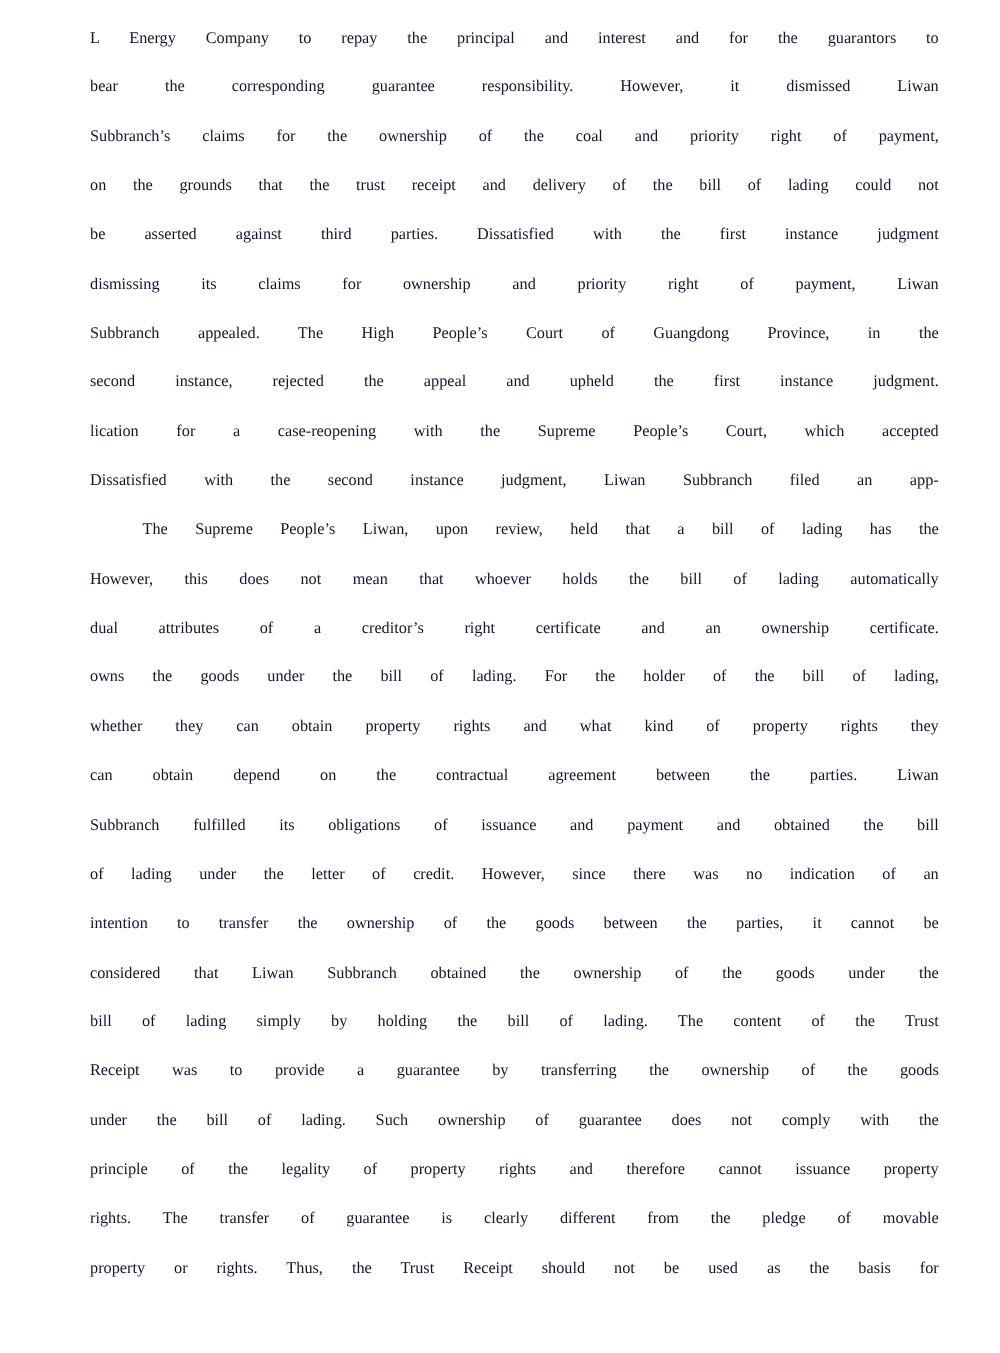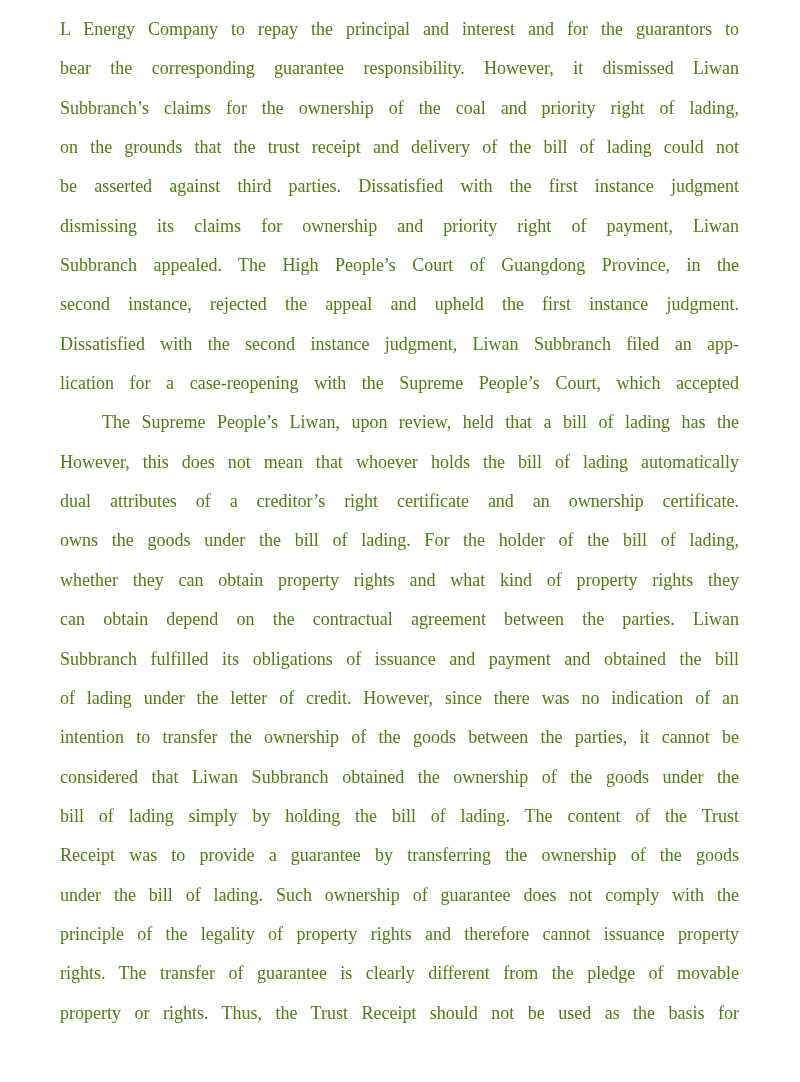--- a/index.html
+++ b/index.html
@@ -8,26 +8,26 @@
       background: #ffffff;
     }
     body {
       width: 800px;
       height: 1082px;
       overflow: hidden;
       position: relative;
     }
     .page {
       position: absolute;
-      left: 60px;
+      left: 72px;
       top: 10px;
       width: 679px;
       font-family: "Liberation Serif", "DejaVu Serif", serif;
-      font-size: 18px;
-      color: #4d7c0f;
+      font-size: 13px;
+      color: #0f172a;
     }
     .line {
       display: block;
       height: 39.35px;
       line-height: 39.35px;
       white-space: nowrap;
       text-align: justify;
       text-align-last: justify;
       overflow: visible;
     }
@@ -38,28 +38,28 @@
       padding-left: 42px;
     }
   </style>
 </head>
 <body>
 
 <div class="page">
   <div class="paragraph">
     <span class="line">L Energy Company to repay the principal and interest and for the guarantors to</span>
     <span class="line">bear the corresponding guarantee responsibility. However, it dismissed Liwan</span>
-    <span class="line">Subbranch’s claims for the ownership of the coal and priority right of lading,</span>
+    <span class="line">Subbranch’s claims for the ownership of the coal and priority right of payment,</span>
     <span class="line">on the grounds that the trust receipt and delivery of the bill of lading could not</span>
     <span class="line">be asserted against third parties. Dissatisfied with the first instance judgment</span>
     <span class="line">dismissing its claims for ownership and priority right of payment, Liwan</span>
     <span class="line">Subbranch appealed. The High People’s Court of Guangdong Province, in the</span>
     <span class="line">second instance, rejected the appeal and upheld the first instance judgment.</span>
+    <span class="line">lication for a case-reopening with the Supreme People’s Court, which accepted</span>
     <span class="line">Dissatisfied with the second instance judgment, Liwan Subbranch filed an app-</span>
-    <span class="line">lication for a case-reopening with the Supreme People’s Court, which accepted</span>
   </div>
   <div class="paragraph">
     <span class="line indent">The Supreme People’s Liwan, upon review, held that a bill of lading has the</span>
     <span class="line">However, this does not mean that whoever holds the bill of lading automatically</span>
     <span class="line">dual attributes of a creditor’s right certificate and an ownership certificate.</span>
     <span class="line">owns the goods under the bill of lading. For the holder of the bill of lading,</span>
     <span class="line">whether they can obtain property rights and what kind of property rights they</span>
     <span class="line">can obtain depend on the contractual agreement between the parties. Liwan</span>
     <span class="line">Subbranch fulfilled its obligations of issuance and payment and obtained the bill</span>
     <span class="line">of lading under the letter of credit. However, since there was no indication of an</span>

